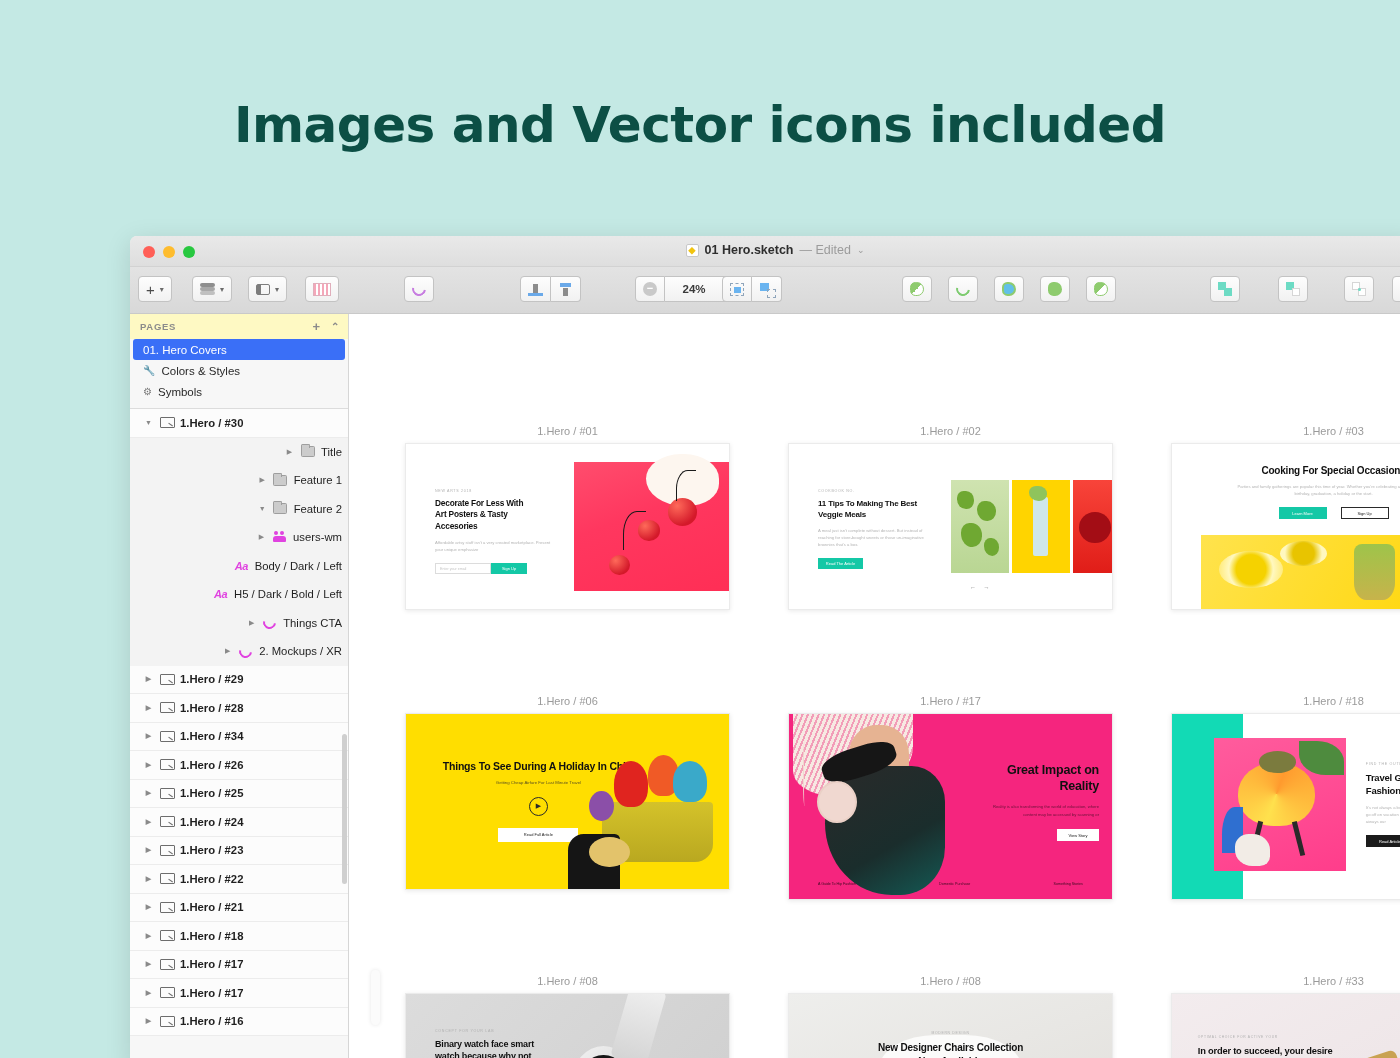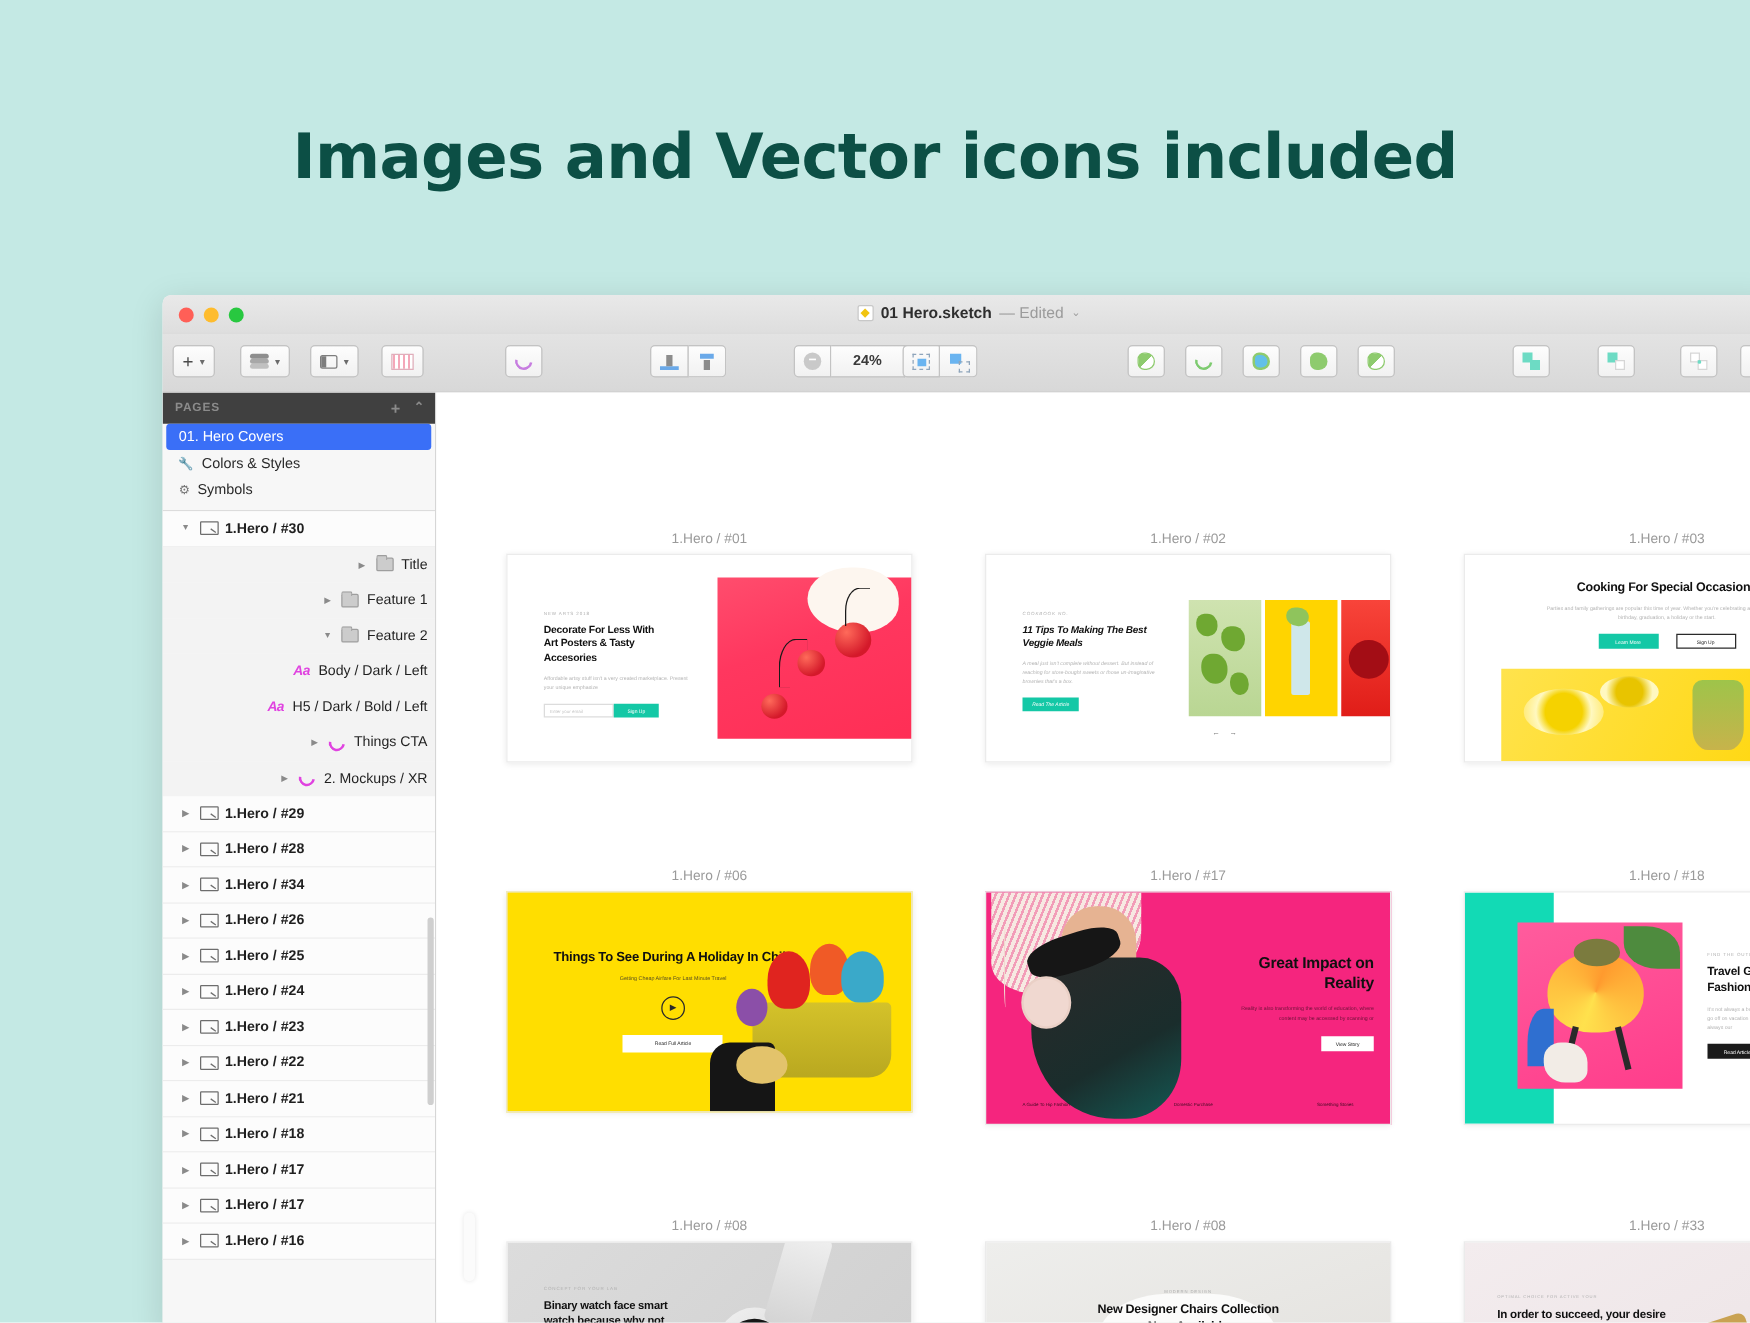--- a/index.html
+++ b/index.html
@@ -137,21 +137,21 @@
 
   .sidebar {
     width: 219px; background: #f7f7f7;
     border-right: 1px solid #d6d6d6;
     position: relative; overflow: hidden;
   }
   .pages-header {
     height: 25px; display: flex; align-items: center;
     padding: 0 8px 0 10px; color: #8b8b8b;
     font-size: 9.5px; letter-spacing: 0.7px; font-weight: bold;
-    background: #404040;
+    background: #fef9c3;
   }
   .pages-header .spacer { flex: 1; }
   .pages-header .hicon { color: #8b8b8b; font-size: 13px; margin-left: 10px; line-height: 1; }
   .pages-header .hicon.chev { font-size: 10px; }
 
   .page-item {
     height: 21px; display: flex; align-items: center;
     padding-left: 13px; font-size: 11.5px; color: #2a2a2a; gap: 6px;
   }
   .page-item.selected { background: #3a6ff7; color: #ffffff; border-radius: 3px; margin: 0 3px; padding-left: 10px; }
@@ -441,20 +441,31 @@
           </div>
           <div class="layer-row child">
             <span style="width:24px;flex:0 0 auto"></span>
             <span class="disc">▼</span>
             <span class="lico">
               <span class="ic-folder"></span>
             </span>
             <span>Feature 2</span>
           </div>
           <div class="layer-row child">
+            <span style="width:40px;flex:0 0 auto"></span>
+            <span class="disc">▶</span>
+            <span class="lico">
+              <span class="ic-symbol">
+                <i></i>
+                <i></i>
+              </span>
+            </span>
+            <span>users-wm</span>
+          </div>
+          <div class="layer-row child">
             <span style="width:56px;flex:0 0 auto"></span>
             <span class="disc"></span>
             <span class="lico">
               <span class="ic-text">Aa</span>
             </span>
             <span>Body / Dark  / Left</span>
           </div>
           <div class="layer-row child">
             <span style="width:56px;flex:0 0 auto"></span>
             <span class="disc"></span>
@@ -611,21 +622,21 @@
             <div class="cherry" style="left:21%;top:72%;width:13%;height:16%;"></div>
             <div class="stem" style="left:62%;top:6%;width:12%;height:24%;"></div>
             <div class="stem" style="left:30%;top:38%;width:14%;height:30%;"></div>
           </div>
         </div>
       </div>
 
       <div class="artboard-wrap" style="left:439px; top:111px;">
         <div class="ab-label">1.Hero / #02</div>
         <div class="ab-frame" style="width:325px;height:167px;">
-          <div style="position:absolute;left:9%;top:27%;width:36%;font-style:italic;">
+          <div style="position:absolute;left:9%;top:27%;width:36%;">
             <div class="eyebrow">COOKBOOK NO.</div>
             <div class="h-title" style="font-size:8px;line-height:11px;margin-top:5px;white-space:pre-line;">11 Tips To Making The Best
 Veggie Meals</div>
             <div class="h-body" style="margin-top:7px;">A meal just isn't complete without dessert. But instead of reaching for store-bought sweets or those un-imaginative brownies that's a box.</div>
             <div class="btn-teal" style="width:45px;height:11px;margin-top:10px;">Read The Article</div>
           </div>
           <div class="tri a" style="left:50%;width:18%;top:22%;height:56%;">
             <div class="brocc" style="left:12%;top:12%;width:28%;height:19%;"></div>
             <div class="brocc" style="left:46%;top:22%;width:32%;height:22%;"></div>
             <div class="brocc" style="left:18%;top:46%;width:36%;height:26%;"></div>

